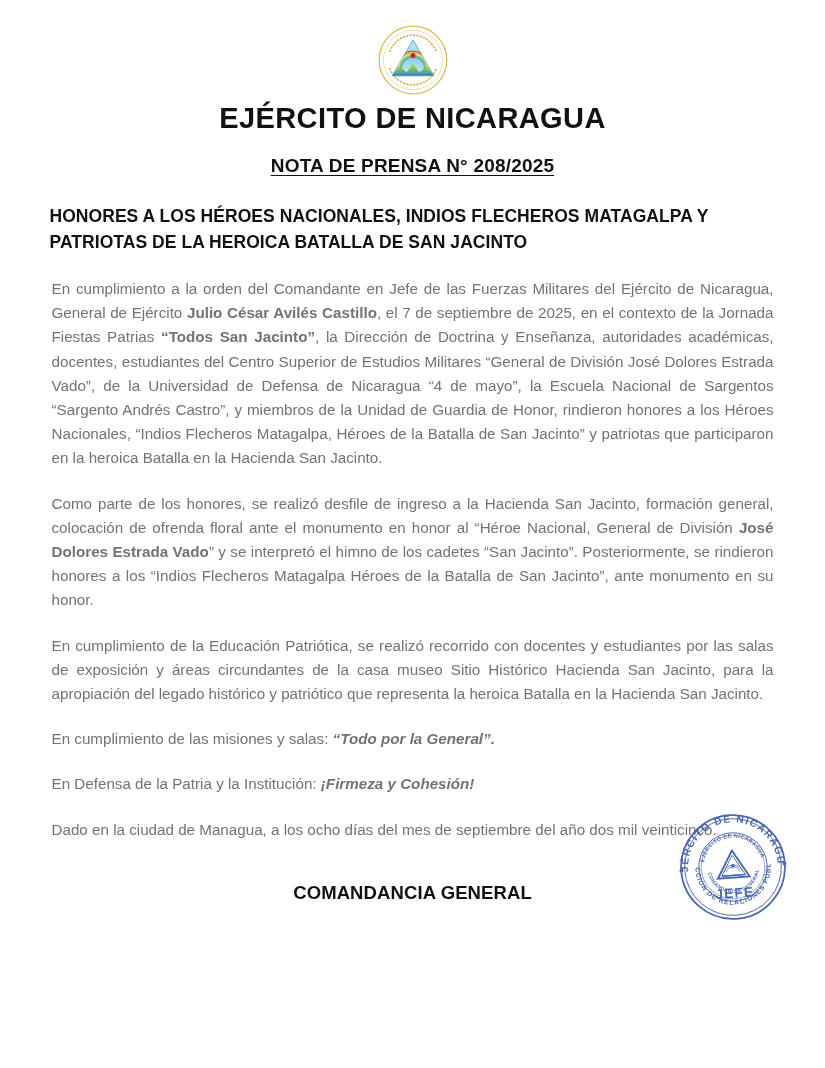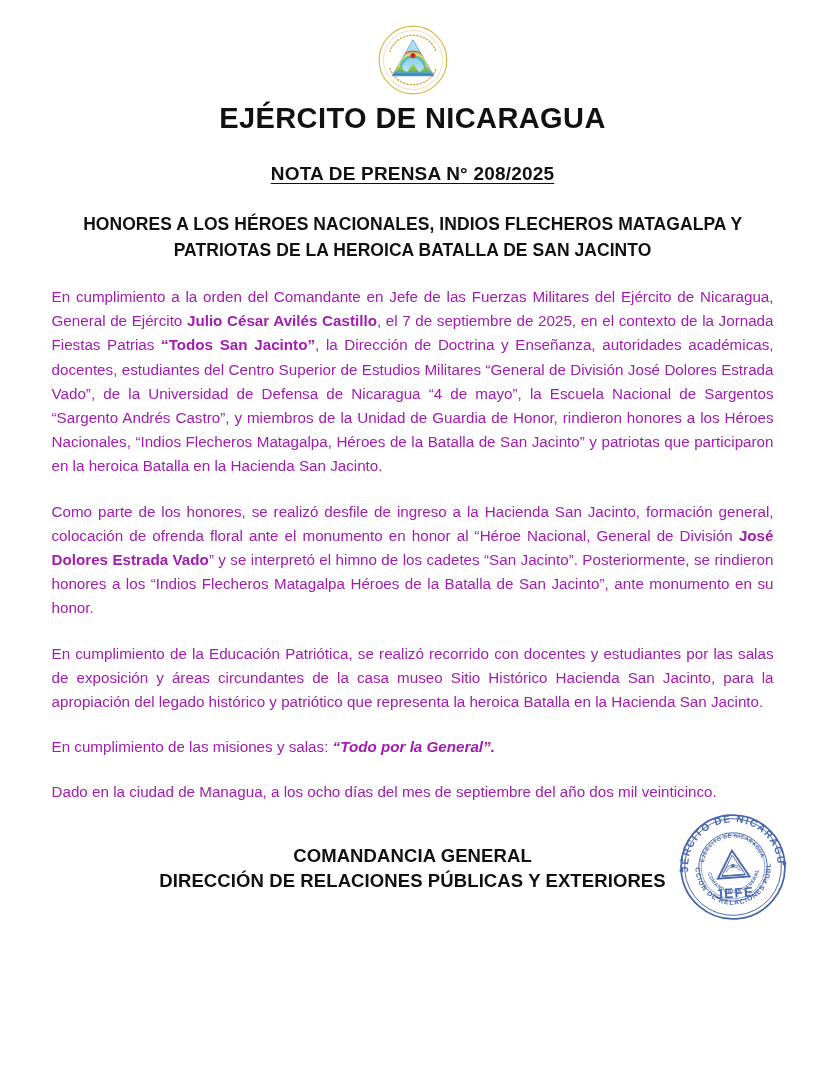--- a/index.html
+++ b/index.html
@@ -44,54 +44,54 @@
   .doc-title {
     text-align: center;
     font-size: 29px;
     font-weight: bold;
     letter-spacing: 0.4px;
     margin: 16px 0 0 0;
     color: #111111;
   }
   .doc-subtitle-wrap {
     text-align: center;
-    margin-top: 28px;
+    margin-top: 20px;
   }
   .doc-subtitle {
     display: inline-block;
     font-size: 19px;
     font-weight: bold;
     text-decoration: underline;
     text-underline-offset: 3px;
     letter-spacing: 0.2px;
     color: #111111;
   }
   .doc-heading {
-    text-align: center;
+    text-align: left;
     font-size: 17.5px;
     font-weight: bold;
     line-height: 26px;
     margin: 26px auto 0 auto;
     width: 726px;
     letter-spacing: 0.05px;
     color: #111111;
   }
 
   
   .body-wrap {
     margin: 0 auto;
     width: 722px;
     padding-top: 22px;
   }
   p.para {
     text-align: justify;
     font-size: 15.2px;
     line-height: 24.2px;
     margin: 0 0 21px 0;
-    color: #a21caf;
+    color: #737373;
     -webkit-hyphens: none;
     hyphens: none;
   }
   p.para:last-child { margin-bottom: 0; }
   .b { font-weight: bold; }
   .bi { font-weight: bold; font-style: italic; }
 
   .closing-line { margin-bottom: 22px; }
 
   
@@ -194,26 +194,26 @@
   <div class="body-wrap">
 
     <p class="para"><span>En cumplimiento a la orden del Comandante en Jefe de las Fuerzas Militares del Ejército de Nicaragua, General de Ejército </span><span class="b">Julio César Avilés Castillo</span><span>, el 7 de septiembre de 2025, en el contexto de la Jornada Fiestas Patrias </span><span class="b">“Todos San Jacinto”</span><span>, la Dirección de Doctrina y Enseñanza, autoridades académicas, docentes, estudiantes del Centro Superior de Estudios Militares “General de División José Dolores Estrada Vado”, de la Universidad de Defensa de Nicaragua “4 de mayo”, la Escuela Nacional de Sargentos “Sargento Andrés Castro”, y miembros de la Unidad de Guardia de Honor, rindieron honores a los Héroes Nacionales, “Indios Flecheros Matagalpa, Héroes de la Batalla de San Jacinto” y patriotas que participaron en la heroica Batalla en la Hacienda San Jacinto.</span></p>
 
     <p class="para"><span>Como parte de los honores, se realizó desfile de ingreso a la Hacienda San Jacinto, formación general, colocación de ofrenda floral ante el monumento en honor al “Héroe Nacional, General de División </span><span class="b">José Dolores Estrada Vado</span><span>” y se interpretó el himno de los cadetes “San Jacinto”. Posteriormente, se rindieron honores a los “Indios Flecheros Matagalpa Héroes de la Batalla de San Jacinto”, ante monumento en su honor.</span></p>
 
     <p class="para">En cumplimiento de la Educación Patriótica, se realizó recorrido con docentes y estudiantes por las salas de exposición y áreas circundantes de la casa museo Sitio Histórico Hacienda San Jacinto, para la apropiación del legado histórico y patriótico que representa la heroica Batalla en la Hacienda San Jacinto.</p>
 
     <p class="para closing-line"><span>En cumplimiento de las misiones y salas: </span><span class="bi">“Todo por la General”.</span></p>
 
+    <p class="para closing-line"><span>En Defensa de la Patria y la Institución: </span><span class="bi">¡Firmeza y Cohesión!</span></p>
 
     <p class="para">Dado en la ciudad de Managua, a los ocho días del mes de septiembre del año dos mil veinticinco.</p>
 
     <div class="sig-block">
       <span class="sig-line">COMANDANCIA GENERAL</span>
-      <span class="sig-line">DIRECCIÓN DE RELACIONES PÚBLICAS Y EXTERIORES</span>
     </div>
   </div>
 
   <div class="stamp">
     <svg viewBox="0 0 200 200" width="122" height="118" aria-hidden="true">
       <defs>
         <path id="arcTop" d="M100,100 m-76,0 a76,76 0 1,1 152,0" fill="none"></path>
         <path id="arcBottom" d="M100,100 m-64,0 a64,64 0 1,0 128,0" fill="none"></path>
         <path id="arcInnerTop" d="M100,100 m-50,0 a50,50 0 1,1 100,0" fill="none"></path>
         <path id="arcInnerBottom" d="M100,100 m-44,0 a44,44 0 1,0 88,0" fill="none"></path>

